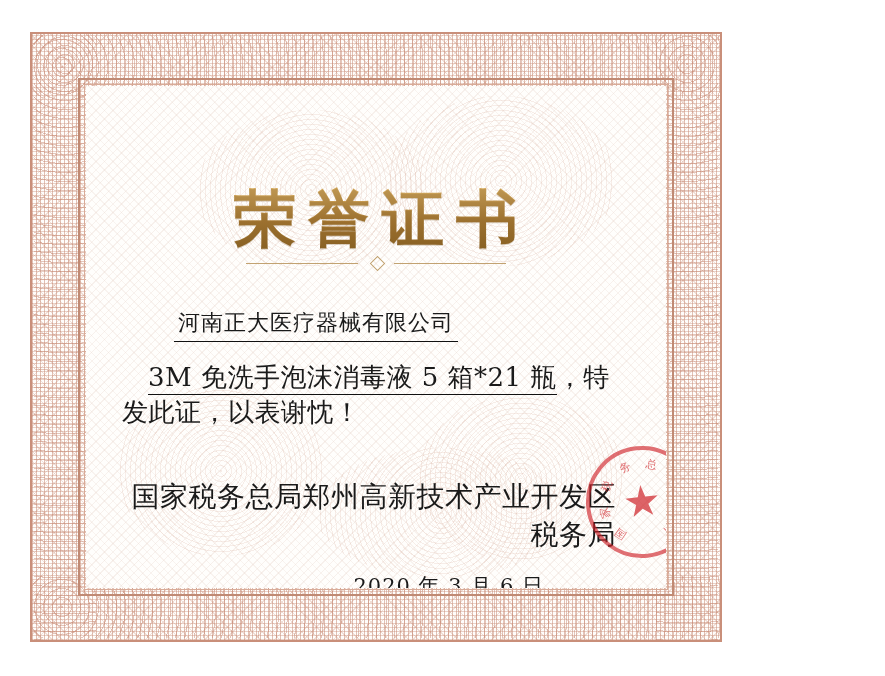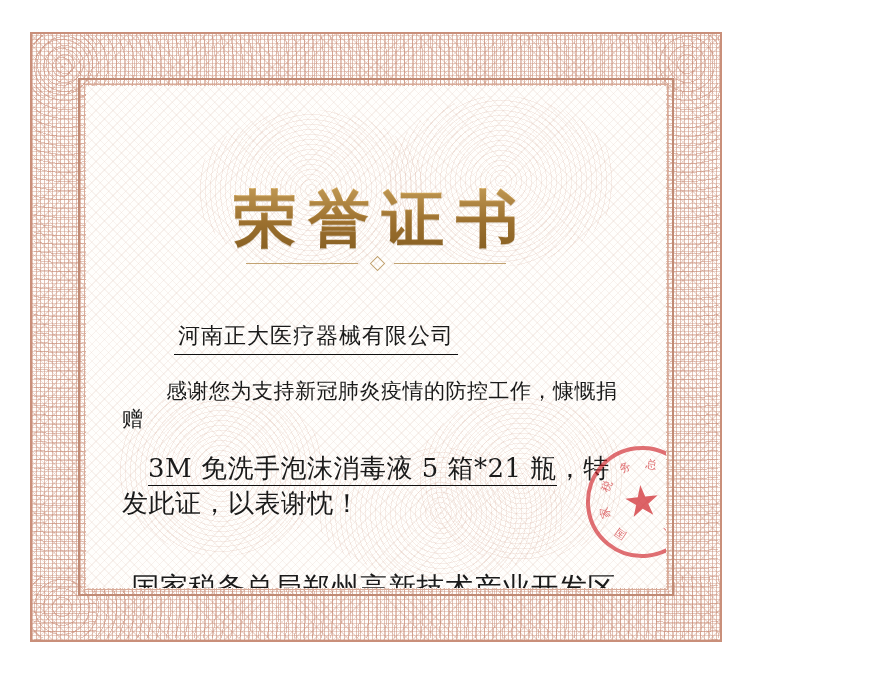--- a/index.html
+++ b/index.html
@@ -184,21 +184,20 @@
   }
 
   
   .body-block {
     position: absolute;
     left: 36px;
     right: 36px;
     top: 222px;
     font-family: "DejaVu Serif", "Liberation Serif", serif;
     color: #1a1a1a;
-    margin-top: 13px;
   }
   .line-recipient {
     font-size: 22px;
     margin-left: 52px;
     display: inline-block;
     border-bottom: 1.5px solid #111;
     padding: 0 4px 3px 4px;
     letter-spacing: 1px;
   }
   .line-thanks {
@@ -302,27 +301,27 @@
         <div class="dia"></div>
         <div class="line r"></div>
       </div>
     </div>
 
     <div class="body-block">
       <div>
         <span class="line-recipient">河南正大医疗器械有限公司</span>
       </div>
 
-      <div class="line-thanks">感谢您为支持新冠肺炎疫情的防控工作，慷慨捐赠</div>
 
       <div class="line-donation">
         <span class="item">3M 免洗手泡沫消毒液 5 箱*21 瓶</span><span>，特发此证，以表谢忱！</span>
       </div>
 
       <div class="line-issuer">国家税务总局郑州高新技术产业开发区税务局</div>
+      <div class="line-date">2020 年 3 月 6 日</div>
     </div>
 
     <div class="seal">
       <div class="seal-star"></div>
       <div class="seal-text">
           <span style="transform: translate(-24.4px, 29.1px) rotate(-140deg);">国</span>
           <span style="transform: translate(-37.4px, 6.6px) rotate(-100deg);">家</span>
           <span style="transform: translate(-32.9px, -19px) rotate(-60deg);">税</span>
           <span style="transform: translate(-13px, -35.7px) rotate(-20deg);">务</span>
           <span style="transform: translate(13px, -35.7px) rotate(20deg);">总</span>

